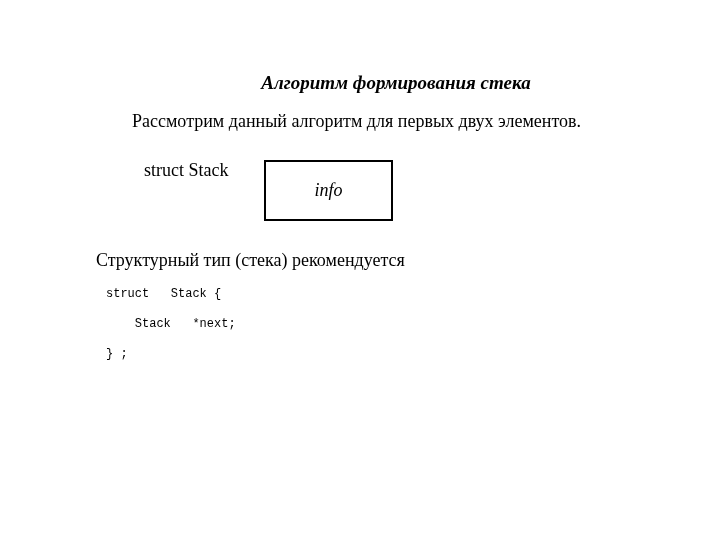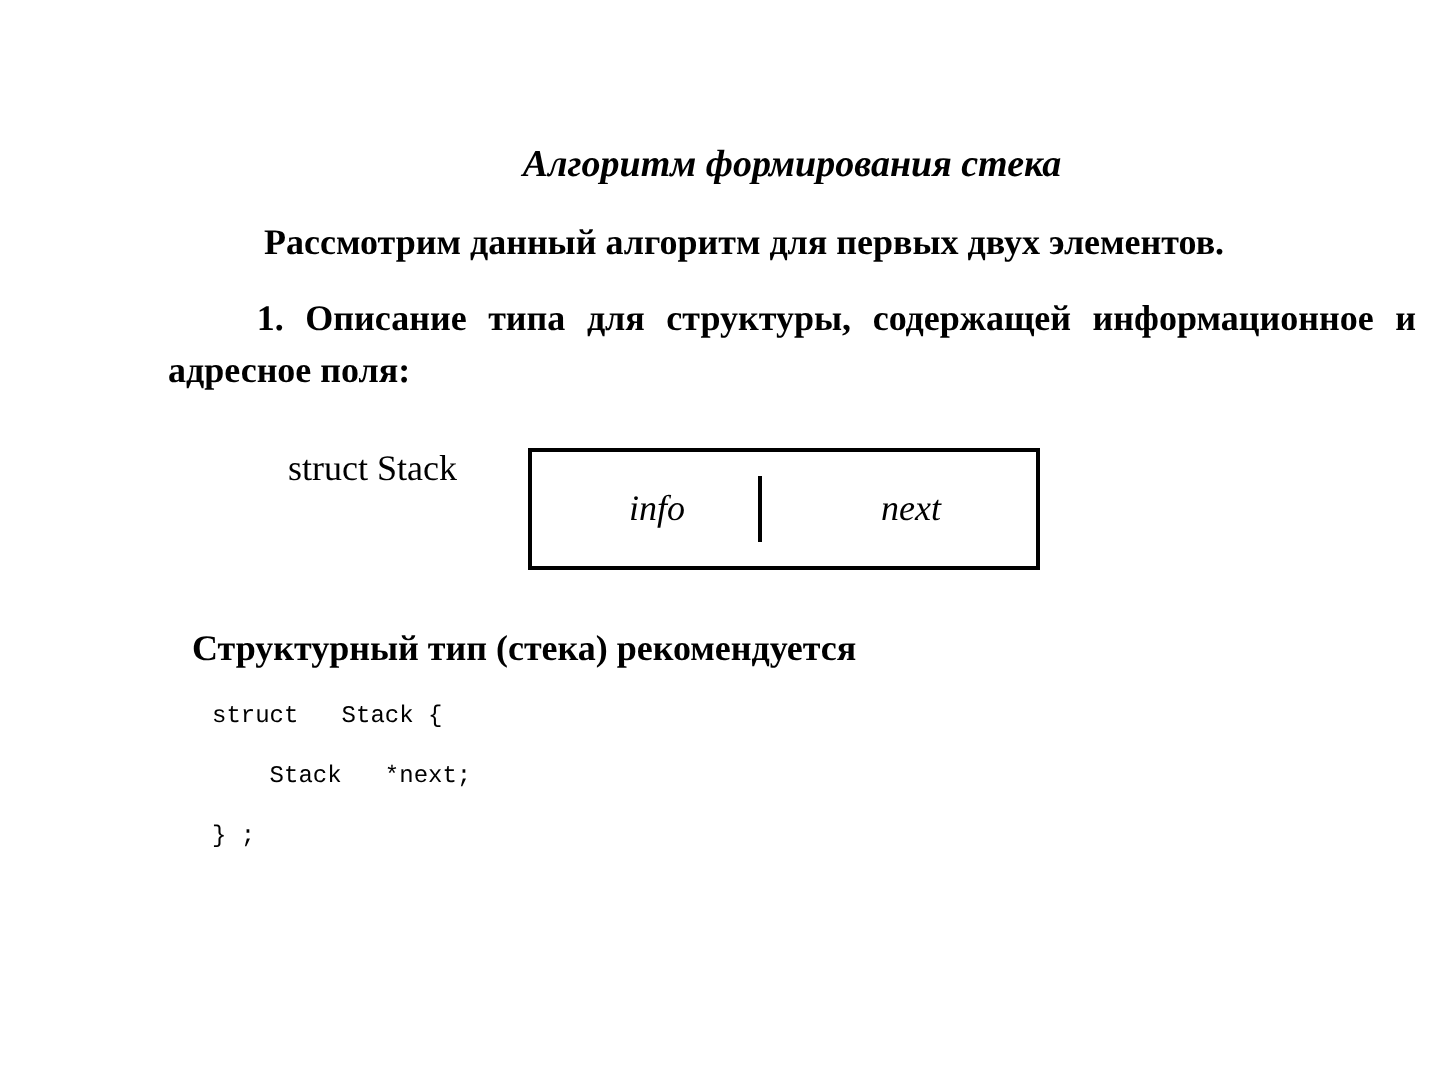--- a/index.html
+++ b/index.html
@@ -29,21 +29,20 @@
       font-style: italic;
       font-weight: bold;
       font-size: 19px;
       margin-bottom: 14px;
     }
 
     .paragraph {
       text-align: justify;
       margin-bottom: 10px;
       line-height: 1.45;
-      font-weight: bold;
     }
 
     .indent {
       text-indent: 36px;
     }
 
     .struct-row {
       display: flex;
       margin: 14px 0 14px 0;
       padding-left: 60px;
@@ -89,32 +88,26 @@
 <body>
 
 <div class="page">
 
   <div class="title">Алгоритм формирования стека</div>
 
   <div class="paragraph indent">
     <span>Рассмотрим данный алгоритм для первых двух элементов.</span>
   </div>
 
-  <div class="paragraph">
-    &nbsp;&nbsp;&nbsp;<span>1. Описание типа для структуры, содержащей информационное и адресное поля:</span>
-  </div>
 
   <div class="struct-row">
     <span class="struct-label">struct  Stack</span>
     <div class="struct-box">
       <div class="struct-cell">
         <span>info</span>
-      </div>
-      <div class="struct-cell">
-        <span>next</span>
       </div>
     </div>
   </div>
 
   <div class="paragraph">
     <span>Структурный тип (стека) рекомендуется</span>
     <br>
   </div>
 
   <div class="code-block">

